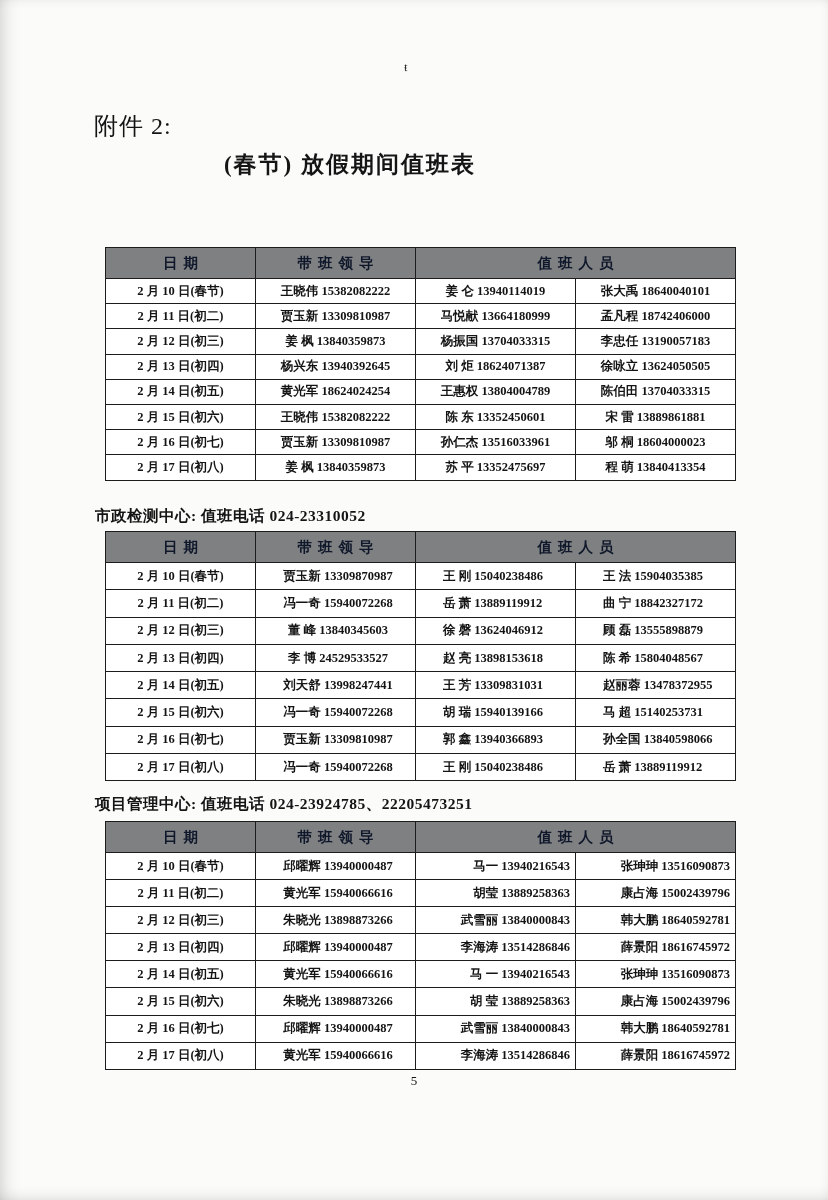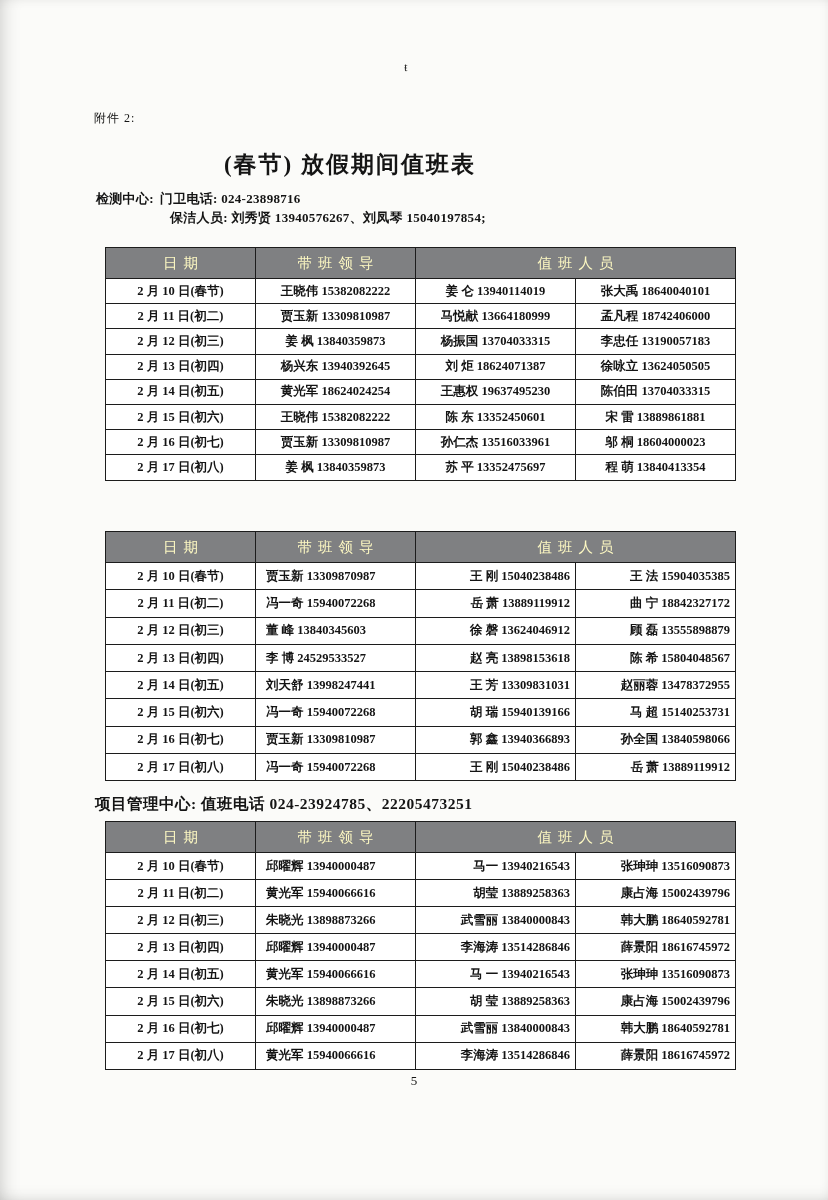--- a/index.html
+++ b/index.html
@@ -14,21 +14,21 @@
                 inset -8px 0 14px -12px rgba(0,0,0,0.10),
                 inset 0 -12px 18px -14px rgba(0,0,0,0.16),
                 inset 0 10px 14px -13px rgba(0,0,0,0.08);
   }
   .top-mark {
     position:absolute; top:60px; left:404px;
     font-size:12px; color:#222; transform:rotate(2deg);
   }
   .attachment {
     position:absolute; top:110px; left:94px;
-    font-size:12px; letter-spacing:1px;
+    font-size:24px; letter-spacing:1px;
   }
   .doc-title {
     position:absolute; top:149px; left:0; width:700px;
     text-align:center; font-size:23px; font-weight:bold; letter-spacing:2px;
   }
   .info-block {
     position:absolute; top:190px; left:96px;
     font-size:13px; font-weight:bold; line-height:18.5px; letter-spacing:0.3px;
   }
   .info-line { padding-left:74px; white-space:nowrap; }
@@ -44,34 +44,34 @@
     position:absolute; left:105px; width:630px;
     border-collapse:collapse; table-layout:fixed;
     background:#fff;
   }
   #table1 { top:247px; }
   #table2 { top:531px; }
   #table3 { top:821px; }
   .duty-table th {
     background:#7f8082;
     border:1.5px solid #1c1c1c;
-    font-size:14.5px; font-weight:normal; color:#fef9c3;
+    font-size:14.5px; font-weight:bold; color:#0f172a;
     height:28px; letter-spacing:6px; text-indent:6px;
   }
   .duty-table td {
     border:1.3px solid #1c1c1c;
     font-size:12.5px; font-weight:bold;
     padding:0 5px; white-space:nowrap; overflow:hidden;
   }
   #table1 td { height:24.2px; text-align:center; }
   #table2 td { height:26.3px; }
   #table3 td { height:26.1px; }
   #table2 td:first-child, #table3 td:first-child { text-align:center; }
-  #table2 td:nth-child(2), #table3 td:nth-child(2) { text-align:left; padding-left:10px; }
-  #table2 td:nth-child(3), #table2 td:nth-child(4) { text-align:right; padding-left:27px; }
+  #table2 td:nth-child(2), #table3 td:nth-child(2) { text-align:center; padding-left:10px; }
+  #table2 td:nth-child(3), #table2 td:nth-child(4) { text-align:left; padding-left:27px; }
   #table3 td:nth-child(3), #table3 td:nth-child(4) { text-align:right; padding-left:10px; }
   .page-number {
     position:absolute; top:1073px; left:0; width:828px;
     text-align:center; font-size:13px; font-weight:normal;
   }
   col.c-date { width:150px; }
   col.c-leader { width:160px; }
   col.c-staff { width:160px; }
 </style>
 </head>
@@ -79,24 +79,20 @@
 
 <div class="page">
 
   <div class="top-mark">ŧ</div>
 
   <div class="attachment">附件 2:</div>
 
   <div class="doc-title">(春节) 放假期间值班表</div>
 
   <div class="info-block">
-    <div class="info-line first">
-      <span class="info-label">检测中心:</span><span>门卫电话: 024-23898716</span>
-    </div>
-    <div class="info-line">保洁人员: 刘秀贤 13940576267、刘凤琴 15040197854;</div>
   </div>
 
   <table class="duty-table" id="table1">
     <colgroup>
         <col class="c-date">
         <col class="c-leader">
         <col class="c-staff">
         <col class="c-staff">
       </colgroup>
     <thead>
@@ -127,21 +123,21 @@
         </tr>
         <tr>
           <td>2 月 13 日(初四)</td>
           <td>杨兴东 13940392645</td>
           <td>刘  炬 18624071387</td>
           <td>徐咏立 13624050505</td>
         </tr>
         <tr>
           <td>2 月 14 日(初五)</td>
           <td>黄光军 18624024254</td>
-          <td>王惠权 19637495230</td>
+          <td>王惠权 13804004789</td>
           <td>陈伯田 13704033315</td>
         </tr>
         <tr>
           <td>2 月 15 日(初六)</td>
           <td>王晓伟 15382082222</td>
           <td>陈  东 13352450601</td>
           <td>宋  雷 13889861881</td>
         </tr>
         <tr>
           <td>2 月 16 日(初七)</td>
@@ -151,20 +147,21 @@
         </tr>
         <tr>
           <td>2 月 17 日(初八)</td>
           <td>姜  枫 13840359873</td>
           <td>苏  平 13352475697</td>
           <td>程  萌 13840413354</td>
         </tr>
       </tbody>
   </table>
 
+  <div class="section-heading" id="heading2">市政检测中心: 值班电话 024-23310052</div>
 
   <table class="duty-table" id="table2">
     <colgroup>
         <col class="c-date">
         <col class="c-leader">
         <col class="c-staff">
         <col class="c-staff">
       </colgroup>
     <thead>
       <tr>

